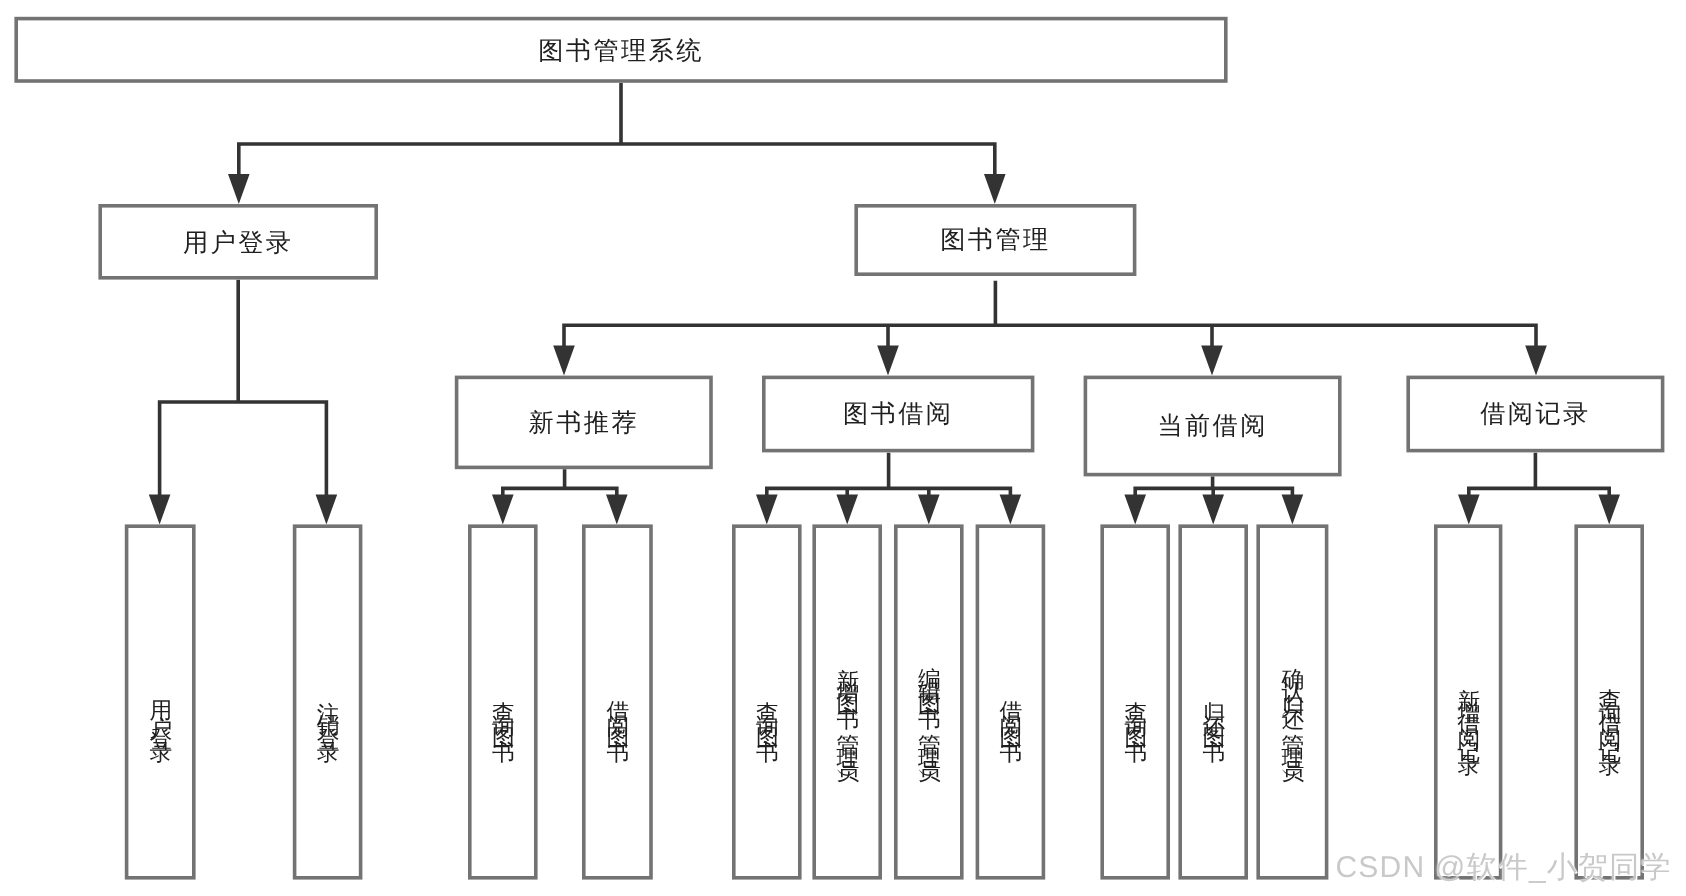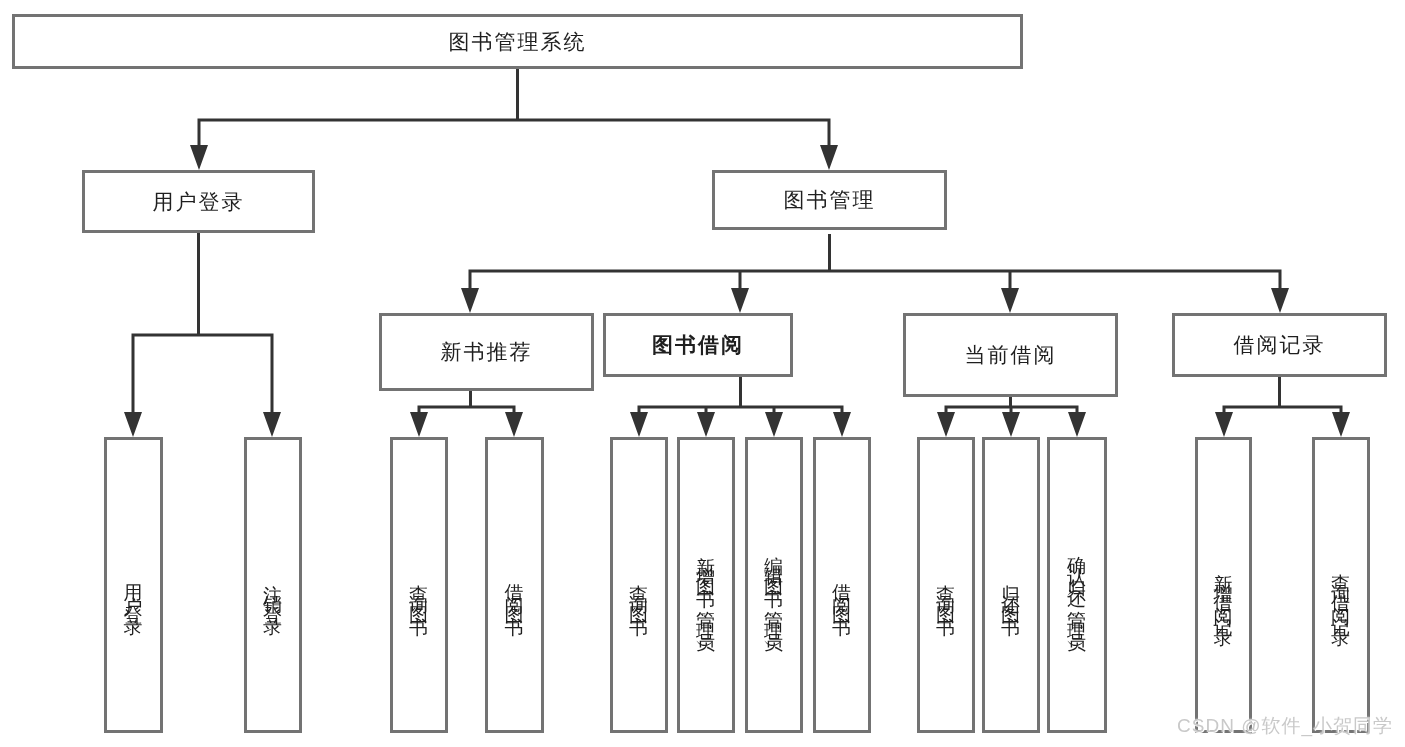--- a/index.html
+++ b/index.html
@@ -25,41 +25,41 @@
     font-size:19px;
     line-height:1;
     letter-spacing:11px;
     margin-bottom:-11px; 
   }
   
   #nd-root          { left:12px;  top:14px;  width:1011px; height:55px; }
   #nd-user-login    { left:82px;  top:170px; width:233px;  height:63px; }
   #nd-book-mgmt     { left:712px; top:170px; width:235px;  height:60px; }
   #nd-new-book      { left:363px; top:313px; width:215px;  height:78px;margin-left:16px; }
-  #nd-book-borrow   { left:603px; top:313px; width:190px;  height:64px;font-weight:bold; }
+  #nd-book-borrow   { left:635px; top:313px; width:227px;  height:64px; }
   #nd-cur-borrow    { left:903px; top:313px; width:215px;  height:84px; }
   #nd-records       { left:1172px;top:313px; width:215px;  height:64px;text-align:center; }
   
   #lf1  { left:104px;  top:437px; width:59px; height:296px; }
   #lf2  { left:244px;  top:437px; width:58px; height:296px; }
   #lf3  { left:390px;  top:437px; width:58px; height:296px; }
   #lf4  { left:485px;  top:437px; width:59px; height:296px; }
   #lf5  { left:610px;  top:437px; width:58px; height:296px; }
   #lf6  { left:677px;  top:437px; width:58px; height:296px; }
   #lf7  { left:745px;  top:437px; width:58px; height:296px; }
   #lf8  { left:813px;  top:437px; width:58px; height:296px; }
   #lf9  { left:917px;  top:437px; width:58px; height:296px; }
   #lf10 { left:982px;  top:437px; width:58px; height:296px; }
   #lf11 { left:1047px; top:437px; width:60px; height:296px; }
   #lf12 { left:1195px; top:437px; width:57px; height:296px; }
   #lf13 { left:1312px; top:437px; width:58px; height:296px; }
   .watermark {
     position:absolute; z-index:3;
     right:12px; bottom:8px;
-    font-size:19px; letter-spacing:1px;
+    font-size:25px; letter-spacing:1px;
     color:#c9c9c9;
     text-shadow:0 0 2px #ffffff, 1px 1px 0 #ffffff;
     white-space:nowrap;
   }
 </style>
 </head>
 <body>
 
 <div class="stage">
 

